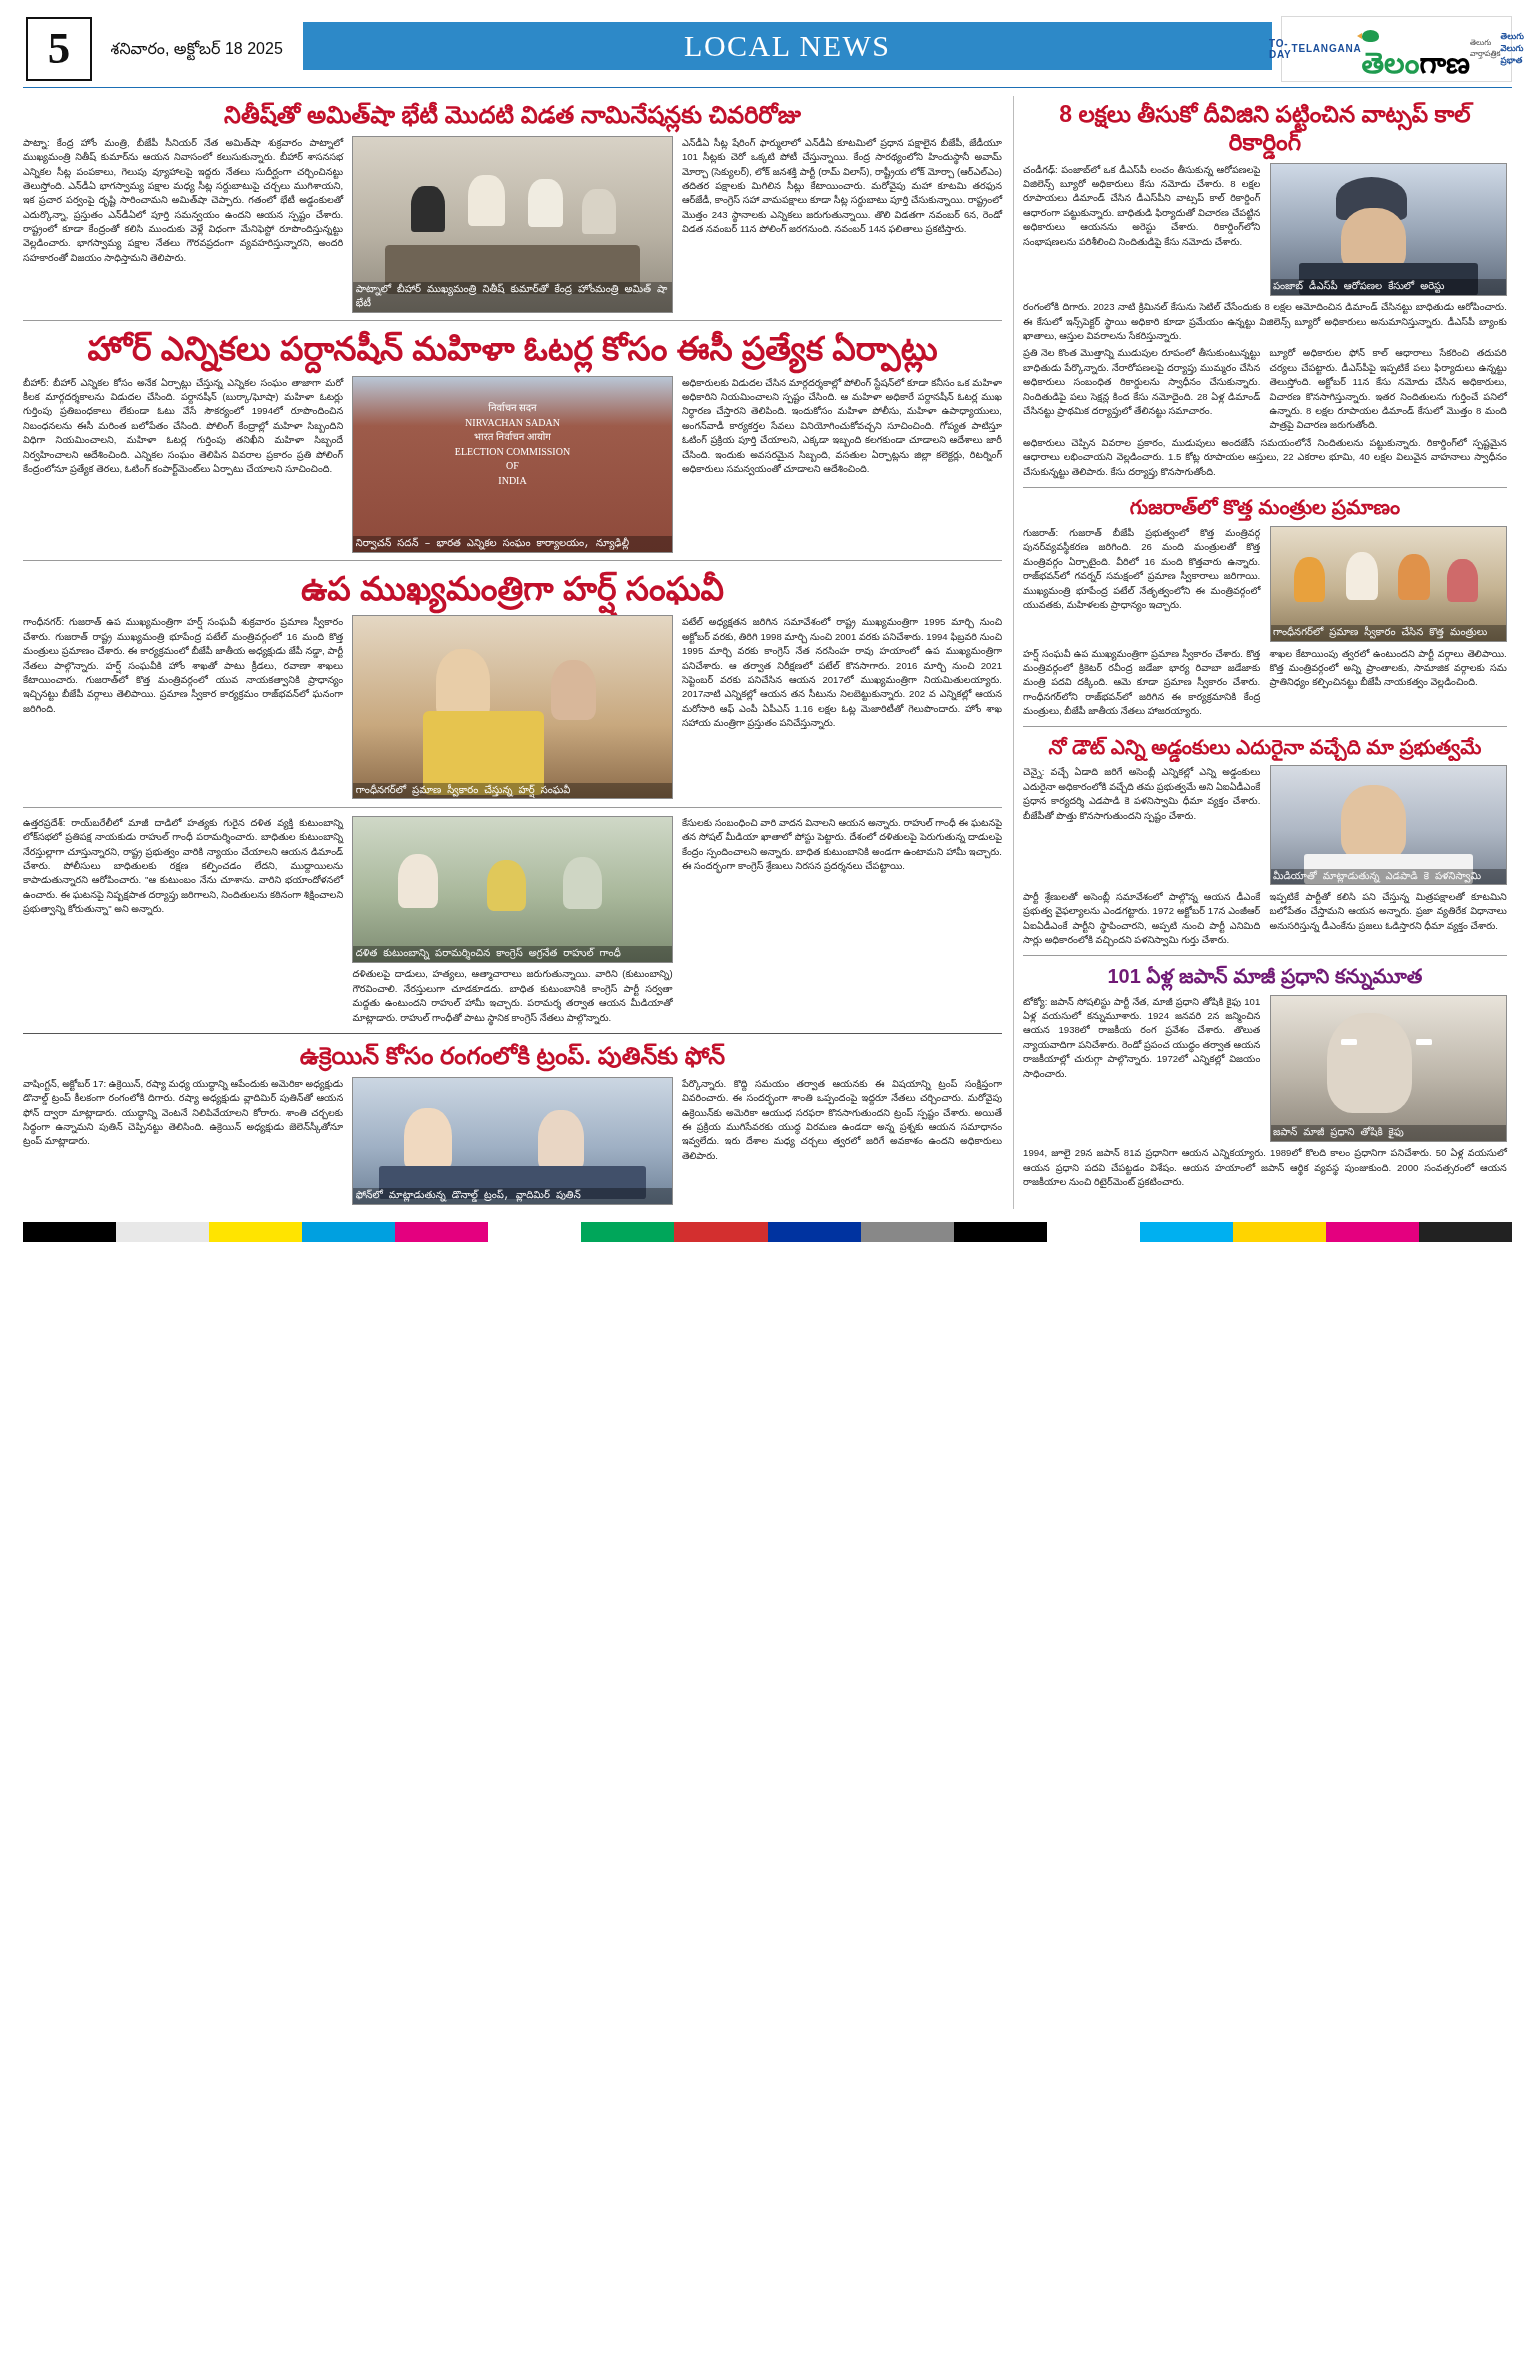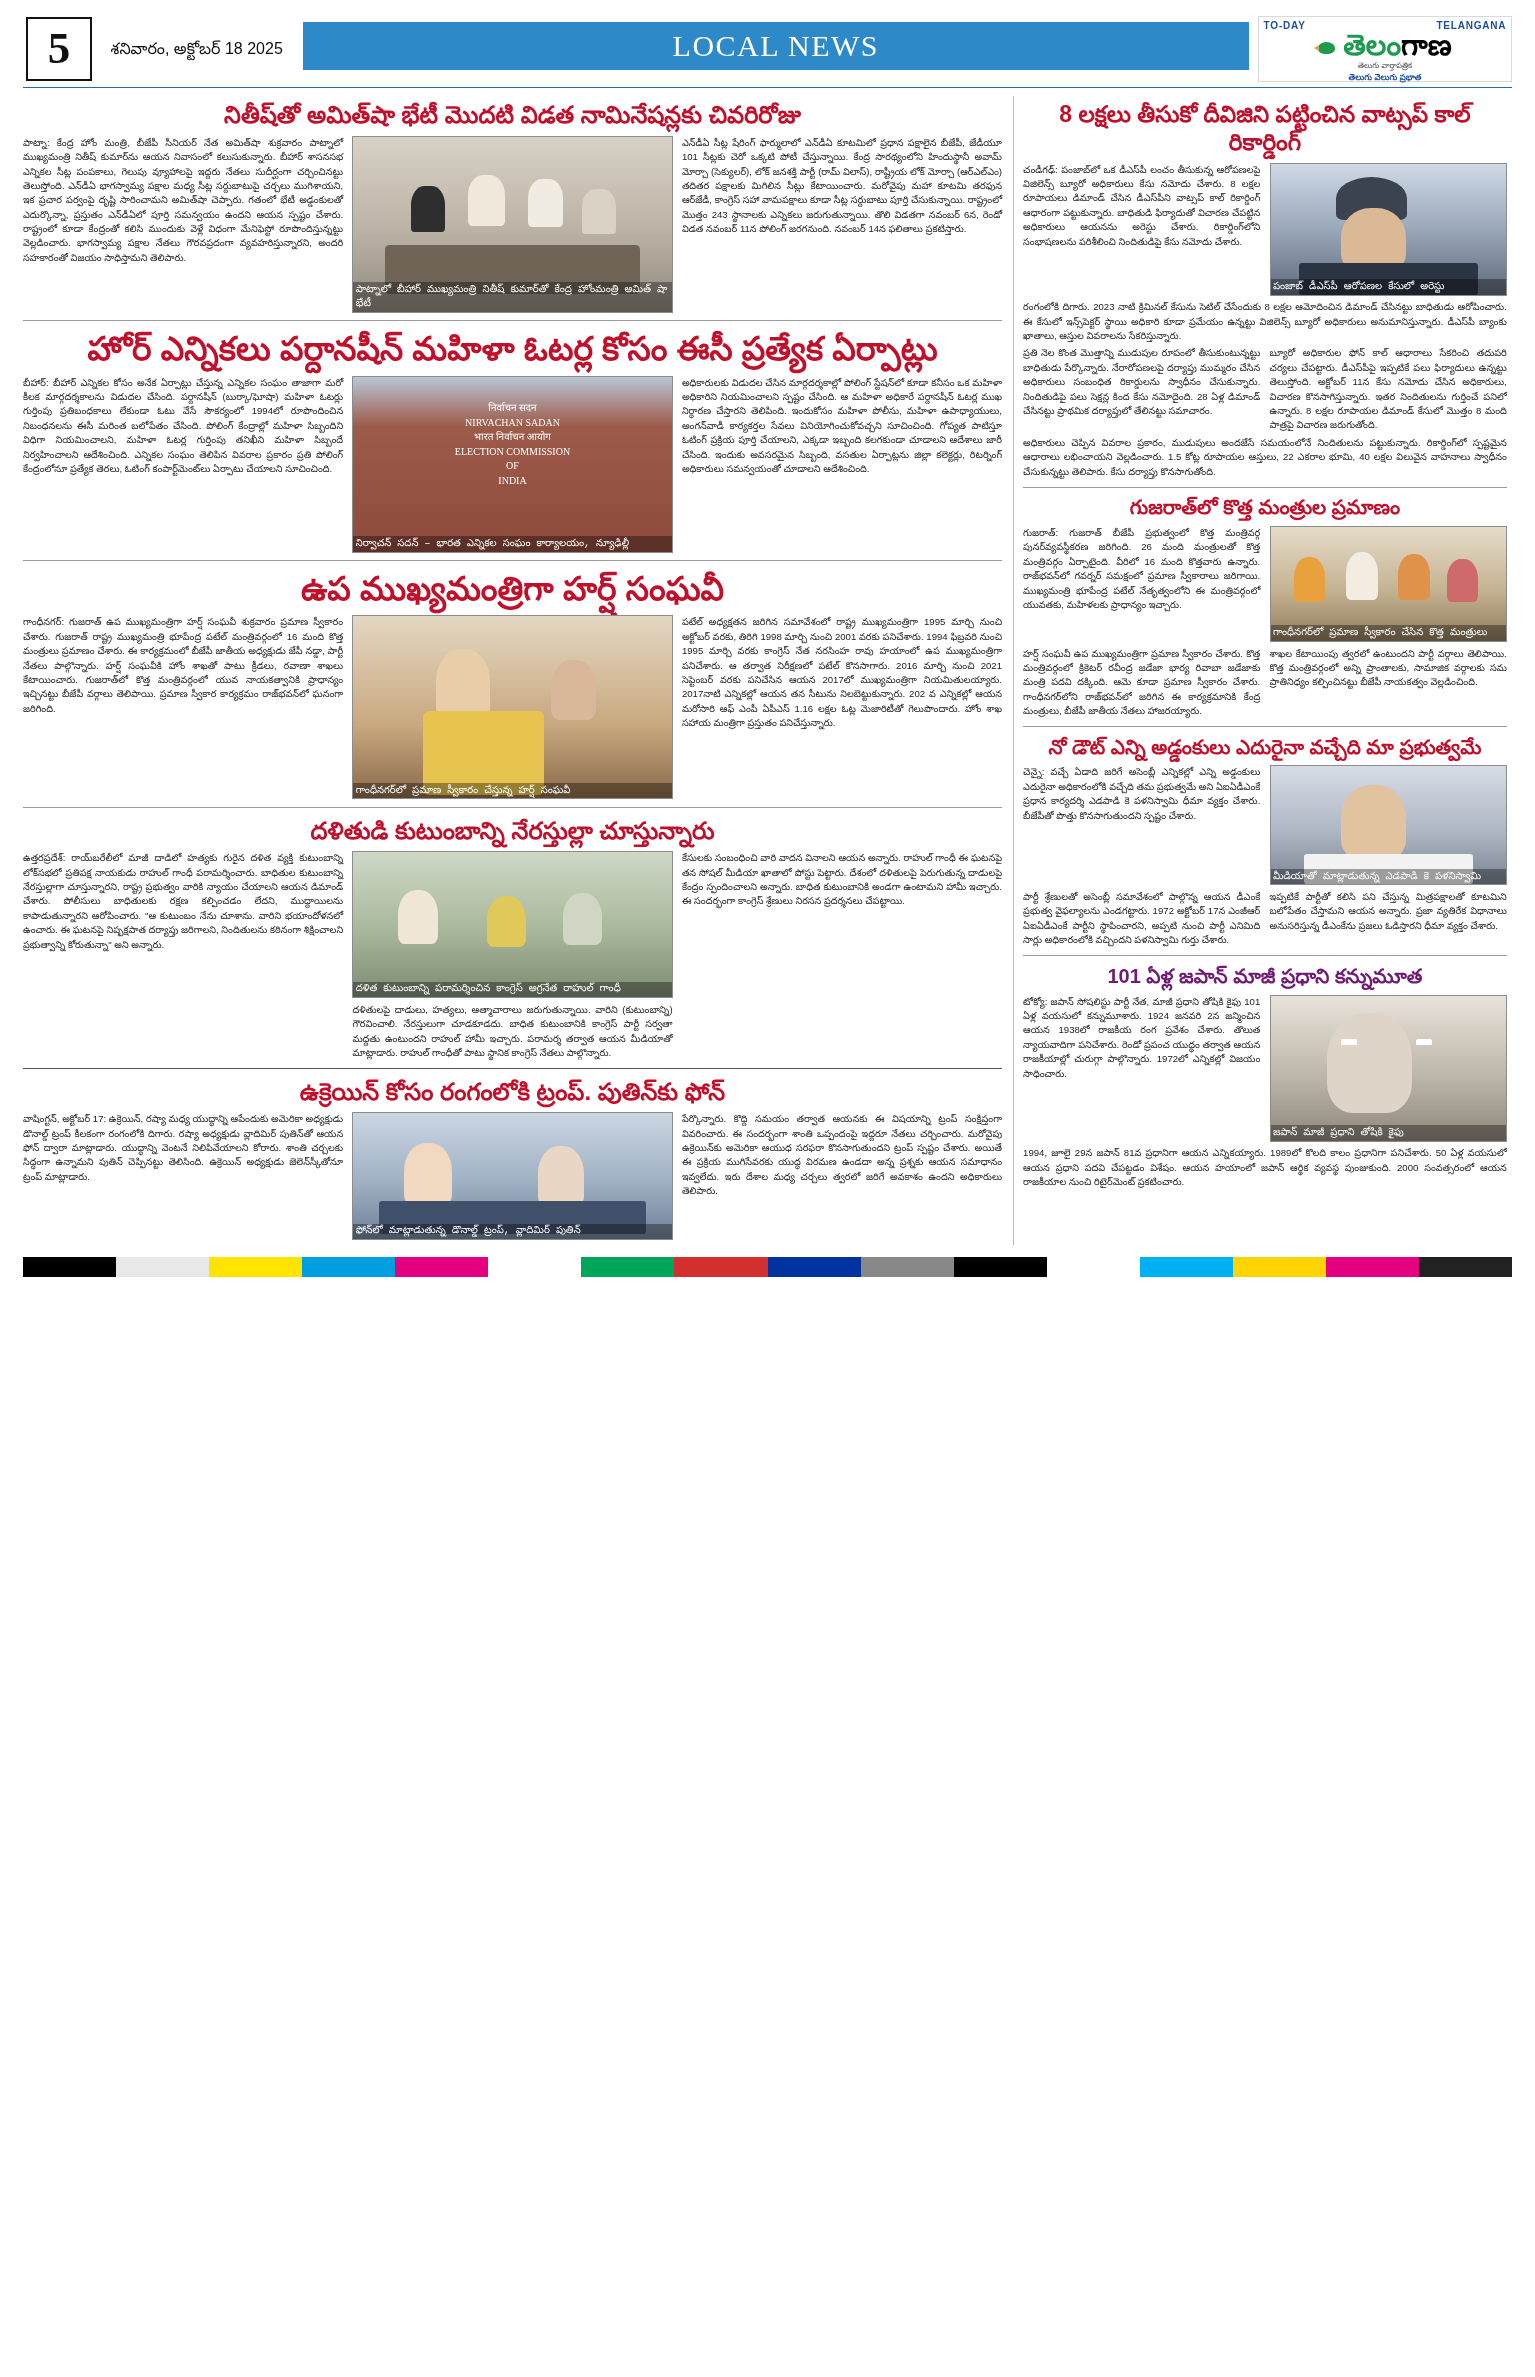--- a/index.html
+++ b/index.html
@@ -19,22 +19,22 @@
     border:2.3px solid #111; font-size:45px; font-weight:bold; line-height:1;
     margin:3.1px 7.7px 6.2px 3.1px; font-family:"Liberation Serif", serif;
   }
   .mh-date { display:flex; align-items:center; font-size:16px; padding:0 10.8px; white-space:nowrap; }
   .mh-banner {
     flex:1; background:#2d89c8; color:#fff; display:flex; align-items:center; justify-content:center;
     margin:7.7px 9.3px 10.8px 9.3px; height:48px;
   }
   .mh-banner span { font-family:"Liberation Serif", serif; font-size:30px; letter-spacing:1.5px; color:#fff; }
   .mh-logo {
-    width:254px; border:1.5px solid #d9d9d9; margin:1.5px 0 4.6px 0; padding:3.1px 4.6px;
-    display:flex; flex-direction:column; align-items:center; justify-content:flex-start; background:#fff;
+    width:231px; border:1.5px solid #d9d9d9; margin:1.5px 0 4.6px 0; padding:3.1px 4.6px;
+    display:flex; flex-direction:row; align-items:center; justify-content:center; background:#fff;
   }
   .logo-top { display:flex; align-items:center; justify-content:space-between; width:100%; font-size:10px; font-weight:bold; color:#1b4f9c; }
   .logo-top .l, .logo-top .r { font-family:"Liberation Sans", sans-serif; letter-spacing:0.8px; }
   .logo-main { font-size:29px; color:#1f9b4f; font-weight:bold; line-height:1; margin:0.8px 0; position:relative; }
   .logo-main .red { color:#000000; }
   .logo-sub { font-size:7.7px; color:#444; }
   .logo-sub2 { font-size:8.5px; color:#1b4f9c; font-weight:bold; }
   .logo-bird { display:inline-block; width:17px; height:12.3px; background:#1f9b4f; border-radius:50% 50% 40% 40%; vertical-align:middle; position:relative; }
   .logo-bird:after { content:''; position:absolute; left:-4.6px; top:3.1px; border-top:3.1px solid transparent; border-bottom:3.1px solid transparent; border-right:5.4px solid #e8a33d; }
 
@@ -174,21 +174,20 @@
               <div class="cap">గాంధీనగర్‌లో ప్రమాణ స్వీకారం చేస్తున్న హర్ష్ సంఘవీ</div>
             </div>
           </div>
           <div class="col txt">పటేల్ అధ్యక్షతన జరిగిన సమావేశంలో రాష్ట్ర ముఖ్యమంత్రిగా 1995 మార్చి నుంచి అక్టోబర్ వరకు, తిరిగి 1998 మార్చి నుంచి 2001 వరకు పనిచేశారు. 1994 ఫిబ్రవరి నుంచి 1995 మార్చి వరకు కాంగ్రెస్ నేత నరసింహ రావు హయాంలో ఉప ముఖ్యమంత్రిగా పనిచేశారు. ఆ తర్వాత నిరీక్షణలో పటేల్ కొనసాగారు. 2016 మార్చి నుంచి 2021 సెప్టెంబర్ వరకు పనిచేసిన ఆయన 2017లో ముఖ్యమంత్రిగా నియమితులయ్యారు. 2017నాటి ఎన్నికల్లో ఆయన తన సీటును నిలబెట్టుకున్నారు. 202 వ ఎన్నికల్లో ఆయన మరోసారి ఆఫ్ ఎంపీ ఏపీఎస్ 1.16 లక్షల ఓట్ల మెజారిటీతో గెలుపొందారు. హోం శాఖ సహాయ మంత్రిగా ప్రస్తుతం పనిచేస్తున్నారు.</div>
         </div>
       </div>
 
       <div class="rule"></div>
 
       <div class="article">
-        <div class="hl mid">దళితుడి కుటుంబాన్ని నేరస్తుల్లా చూస్తున్నారు</div>
         <div class="cols3">
           <div class="col txt">ఉత్తరప్రదేశ్: రాయ్‌బరేలీలో మాజీ దాడిలో హత్యకు గురైన దళిత వ్యక్తి కుటుంబాన్ని లోక్‌సభలో ప్రతిపక్ష నాయకుడు రాహుల్ గాంధీ పరామర్శించారు. బాధితుల కుటుంబాన్ని నేరస్తుల్లాగా చూస్తున్నారని, రాష్ట్ర ప్రభుత్వం వారికి న్యాయం చేయాలని ఆయన డిమాండ్ చేశారు. పోలీసులు బాధితులకు రక్షణ కల్పించడం లేదని, ముద్దాయిలను కాపాడుతున్నారని ఆరోపించారు. "ఆ కుటుంబం నేను చూశాను. వారిని భయాందోళనలో ఉంచారు. ఈ ఘటనపై నిష్పక్షపాత దర్యాప్తు జరిగాలని, నిందితులను కఠినంగా శిక్షించాలని ప్రభుత్వాన్ని కోరుతున్నా" అని అన్నారు.</div>
           <div class="col">
             <div class="photo p-rahul" style="height:147px">
               <div class="ph-figs">
                 <i style="left:14%;top:26%;width:40px;height:54px;background:#efe6d8;border-radius:45% 45% 16% 16%;"></i>
                 <i style="left:42%;top:30%;width:39px;height:51px;background:#e0c85a;border-radius:45% 45% 16% 16%;"></i>
                 <i style="left:66%;top:28%;width:39px;height:52px;background:#cfd6c4;border-radius:45% 45% 16% 16%;"></i>
               </div>
               <div class="cap">దళిత కుటుంబాన్ని పరామర్శించిన కాంగ్రెస్ అగ్రనేత రాహుల్ గాంధీ</div>

